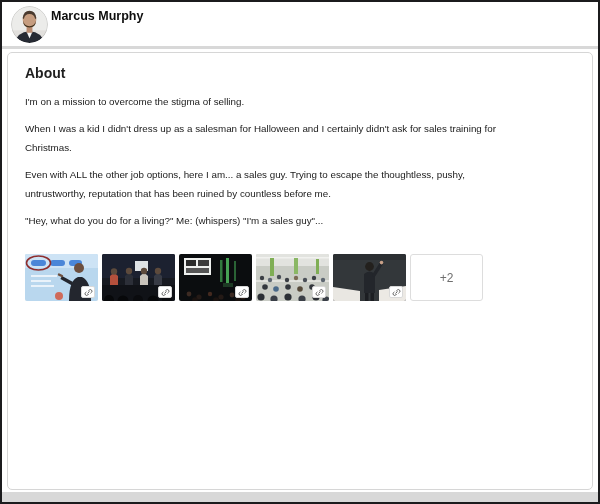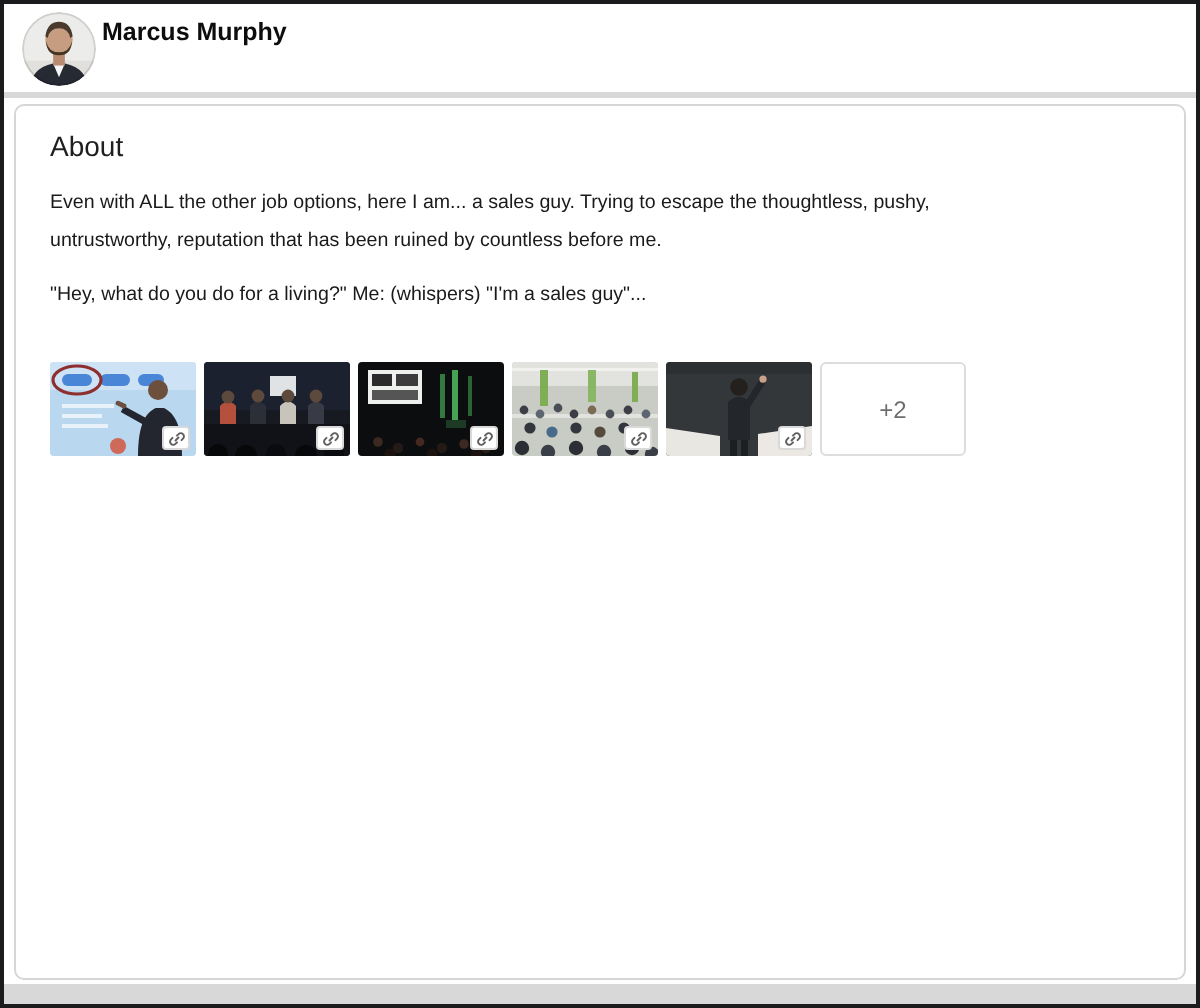--- a/index.html
+++ b/index.html
@@ -25,21 +25,21 @@
   .name{font-size:12.5px;font-weight:bold;color:#0d0d0d;line-height:15px;cursor:pointer;}
   .headline{font-size:10.5px;color:var(--text-secondary);line-height:13px;margin-top:2px;}
   .strip-top{position:absolute;top:44px;left:0;right:0;height:3px;background:var(--strip);}
   .strip-bottom{position:absolute;bottom:0;left:0;right:0;height:10px;background:var(--strip);}
   
   .card{
     position:absolute;left:5px;right:5px;top:50px;bottom:12px;
     background:#fff;border:1px solid var(--card-border);border-radius:5px;
     padding:12px 16px 0 17px;overflow:hidden;
   }
-  .about-title{font-size:14px;font-weight:400;color:rgba(0,0,0,.88);line-height:17px;margin-bottom:10px;}
+  .about-title{font-size:14px;font-weight:700;color:rgba(0,0,0,.88);line-height:17px;margin-bottom:10px;}
   .about p{
     font-size:9.8px;line-height:19px;color:var(--text-primary);
     max-width:500px;margin:0 0 8px;
   }
   
   .media-row{display:flex;gap:4px;margin-top:24px;}
   .thumb{
     position:relative;width:73px;height:47px;border-radius:2px;overflow:hidden;
     flex:0 0 auto;cursor:pointer;background:#eee;
   }
@@ -84,20 +84,22 @@
     </div>
     <div class="id-block">
       <div class="name">Marcus Murphy</div>
     </div>
   </div>
 
   <div class="strip-top"></div>
 
   <div class="card about">
     <h2 class="about-title">About</h2>
+    <p>I'm on a mission to overcome the stigma of selling.</p>
+    <p>When I was a kid I didn't dress up as a salesman for Halloween and I certainly didn't ask for sales training for Christmas.</p>
     <p>Even with ALL the other job options, here I am... a sales guy. Trying to escape the thoughtless, pushy, untrustworthy, reputation that has been ruined by countless before me.</p>
     <p>"Hey, what do you do for a living?" Me: (whispers) "I'm a sales guy"...</p>
 
     <div class="media-row">
 
       <div class="thumb" aria-label="Speaker gesturing at blue presentation slide with circled button">
         <svg viewBox="0 0 73 47" preserveAspectRatio="none">
           <rect width="73" height="47" fill="#b9d7ee"></rect>
           <rect width="73" height="14" fill="#cde3f5"></rect>
           <rect x="6" y="6" width="15" height="6" rx="3" fill="#4a86d8"></rect>

